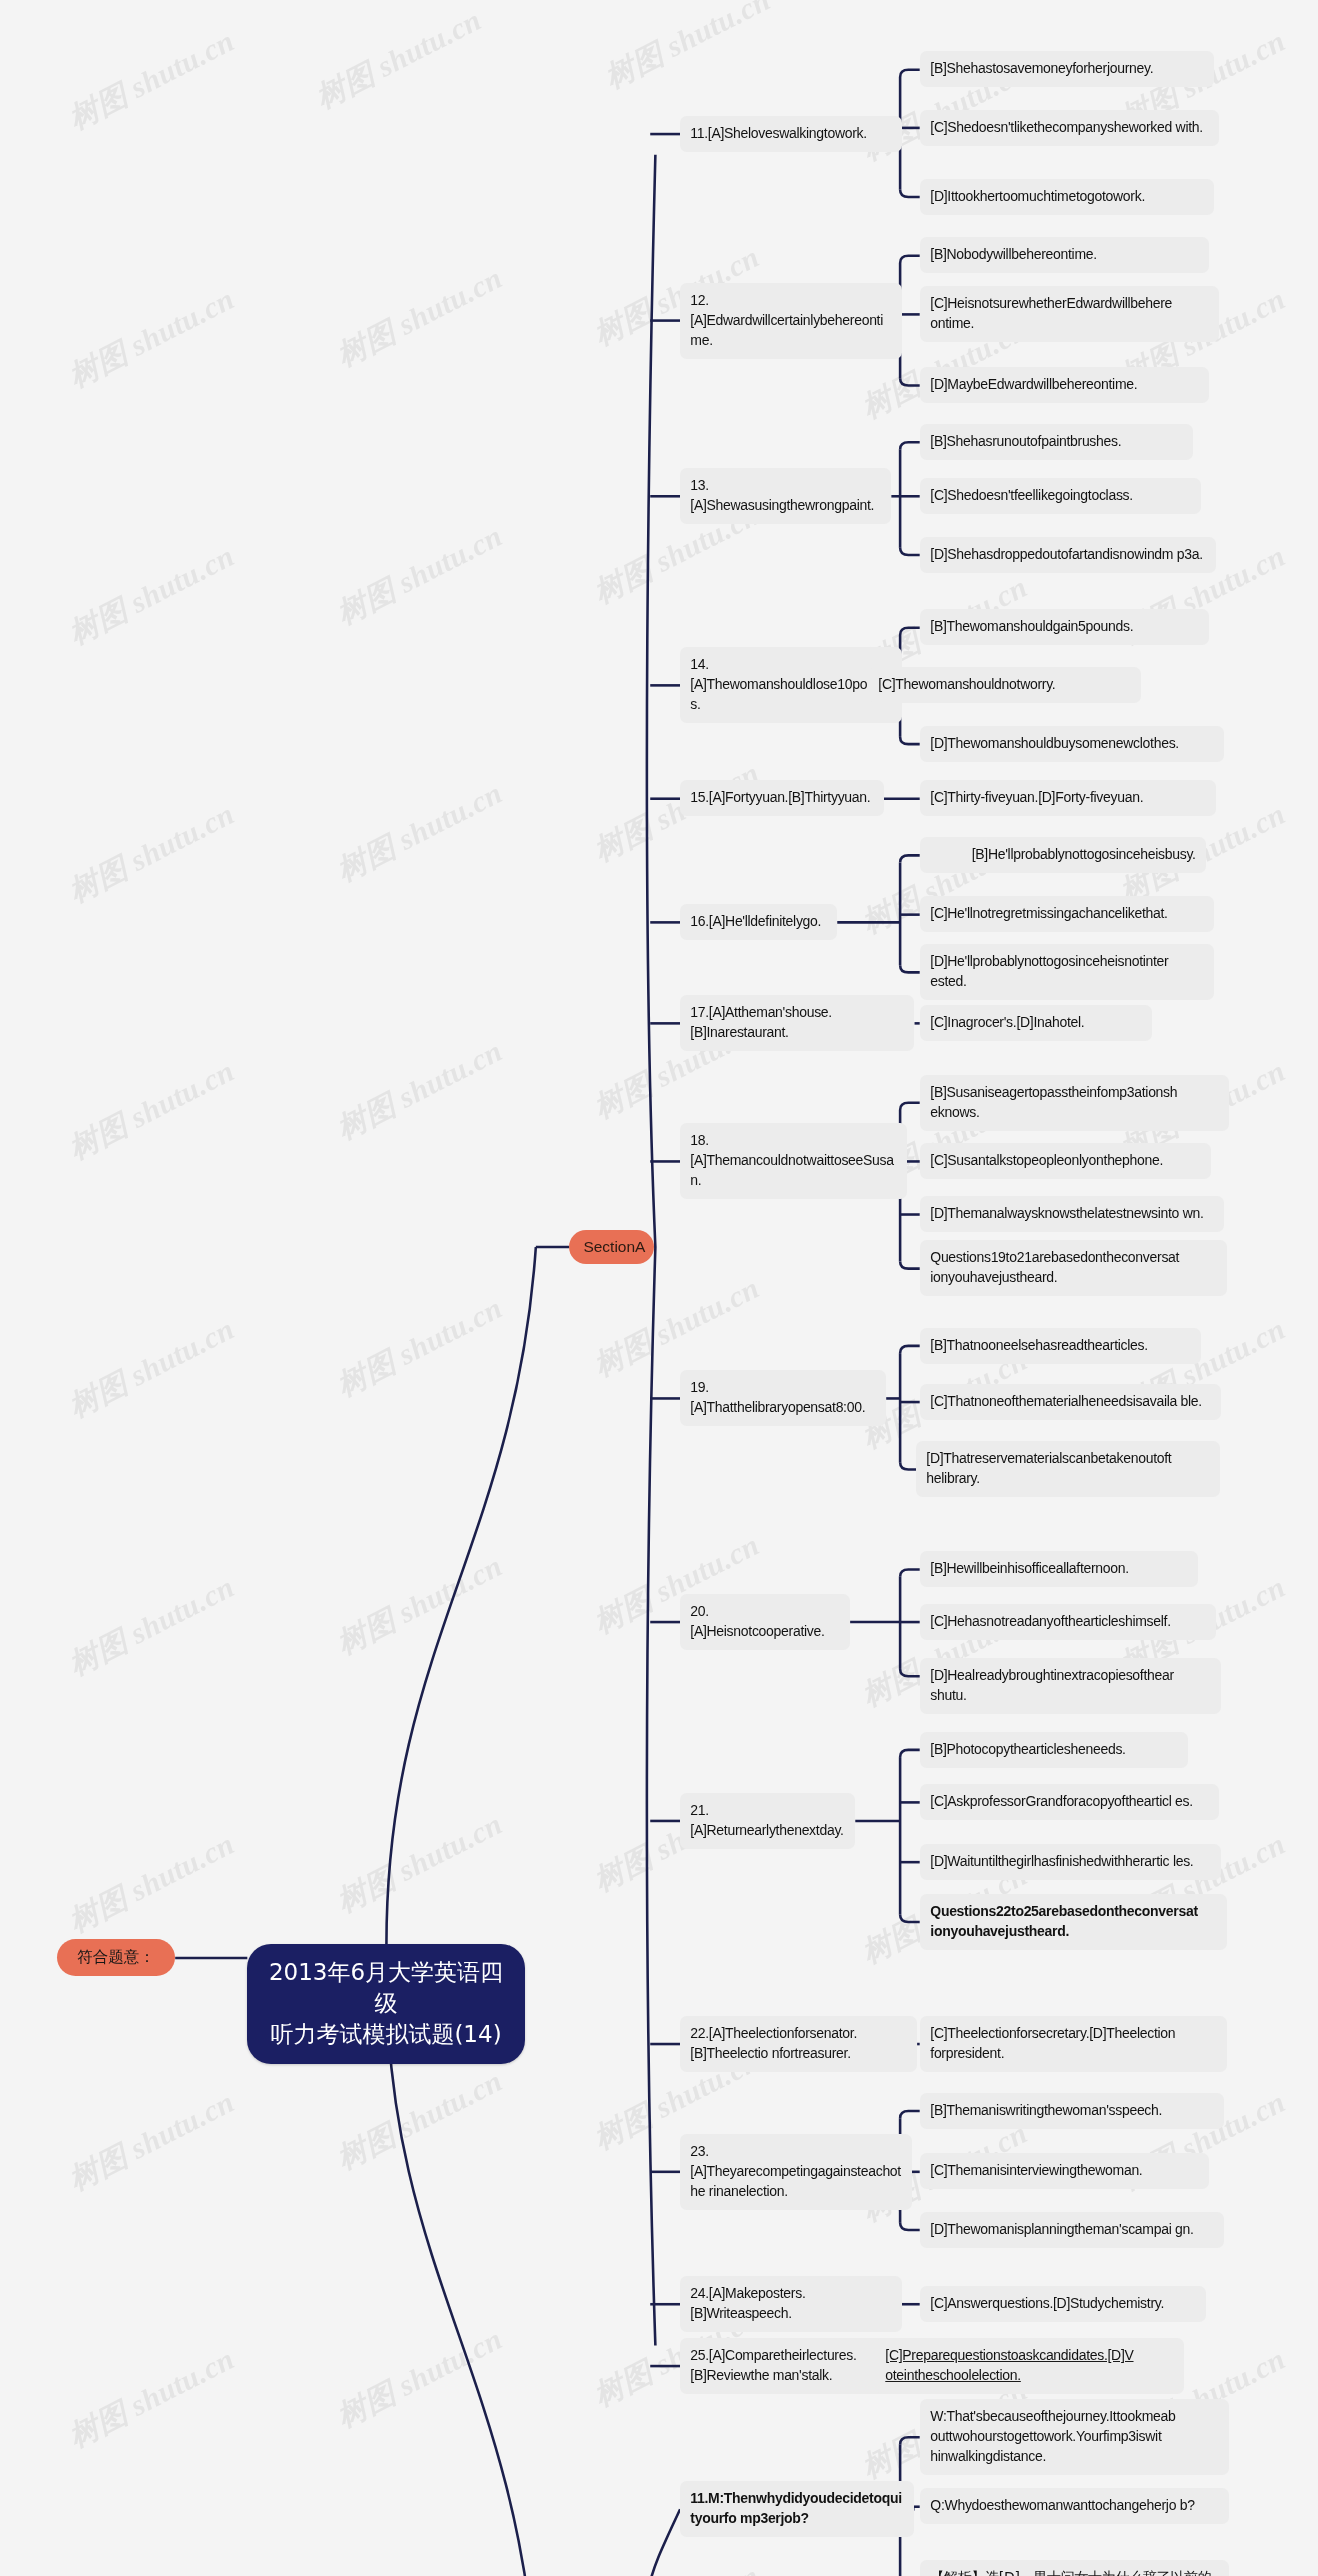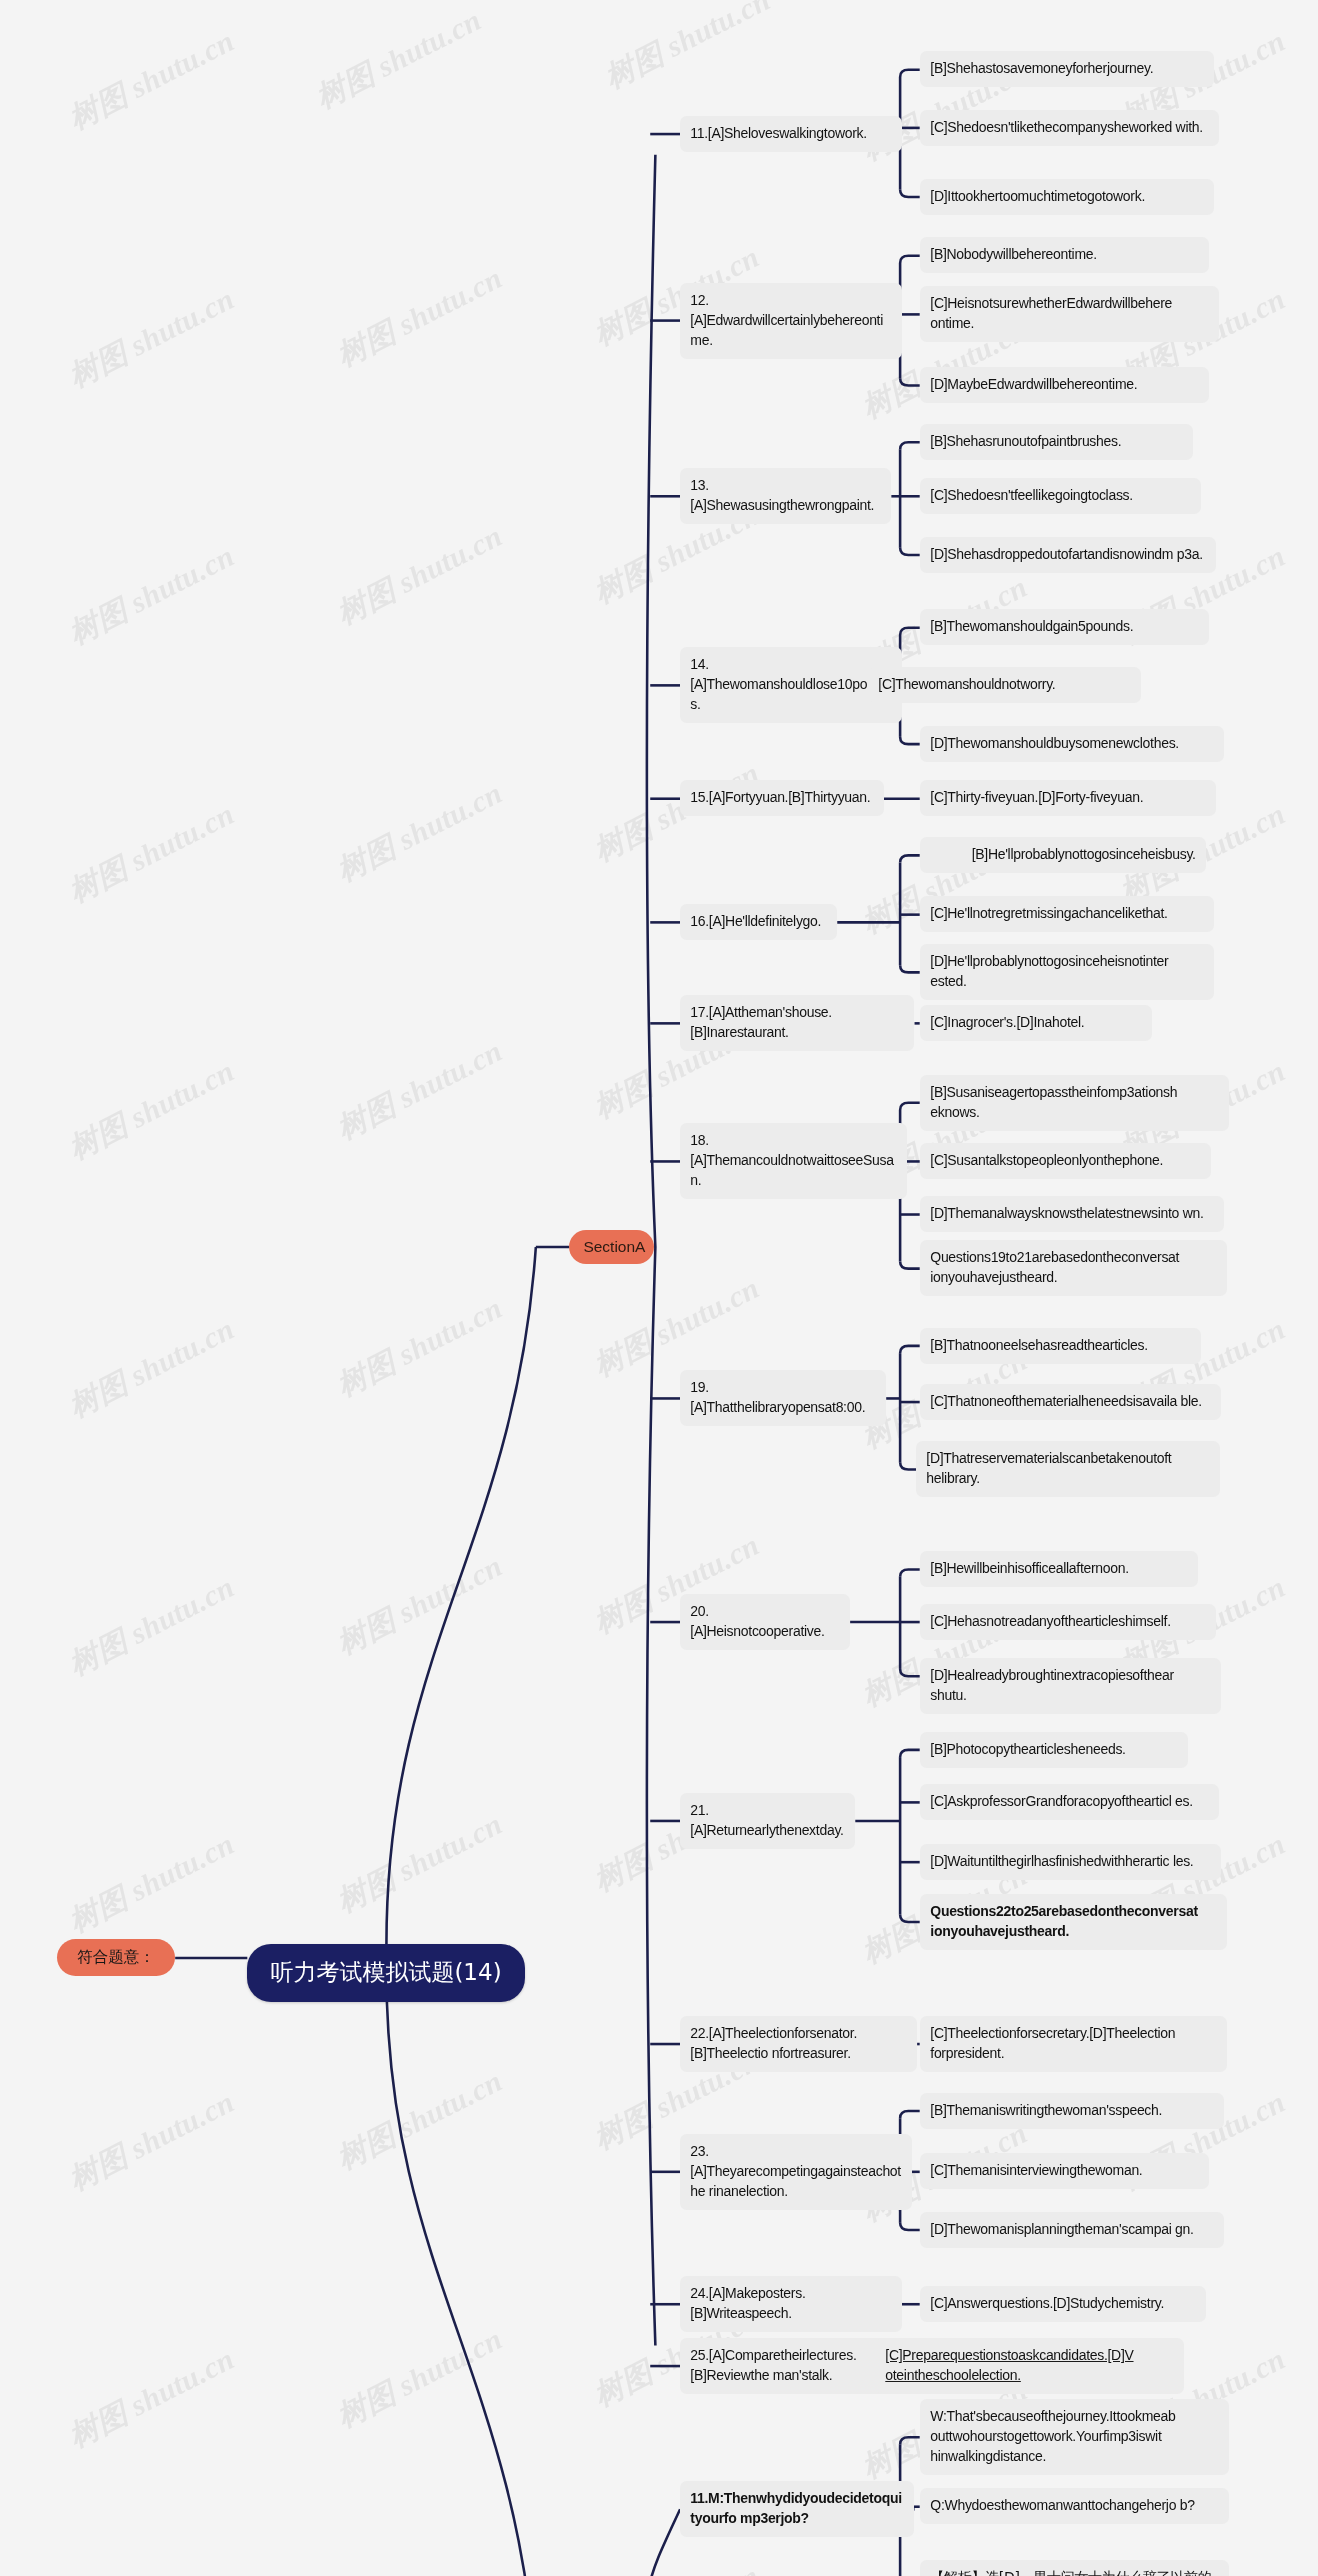--- a/index.html
+++ b/index.html
@@ -388,20 +388,21 @@
       <div class="box">W:That'sbecauseofthejourney.Ittookmeab outtwohourstogettowork.Yourfimp3iswit hinwalkingdistance.</div>
     </div>
     <div class="node" style="left: 920px; width: 309px; top: 2488px;">
       <div class="box">Q:Whydoesthewomanwanttochangeherjo b?</div>
     </div>
     <div class="node" style="left: 920px; width: 309px; top: 2560px;">
       <div class="box cjk">【解析】选[D]。男士问女士为什么辞了以前的工作。女士说因为她每天要花两个小时去上班，同时流露出羡慕男士的公司离其住所近，[A]错误。女士所说的journey，指路程而不是旅行，[B]错误。[C]项未提及。[D]中说女士不想在上班的路上花太多的时间，符合题意。</div>
     </div>
     <div class="node" style="left: 247px; width: 278px; top: 1944px;">
       <div class="root cjk">
+        <div>2013年6月大学英语四级</div>
         <div>听力考试模拟试题(14)</div>
       </div>
     </div>
     <div class="node" style="left: 57px; width: 118px; top: 1939px;">
       <div class="pill answers cjk">符合题意：</div>
     </div>
     <div class="node" style="left: 569px; width: 85px; top: 1230px;">
       <div class="pill">SectionA</div>
     </div>
   </div>

